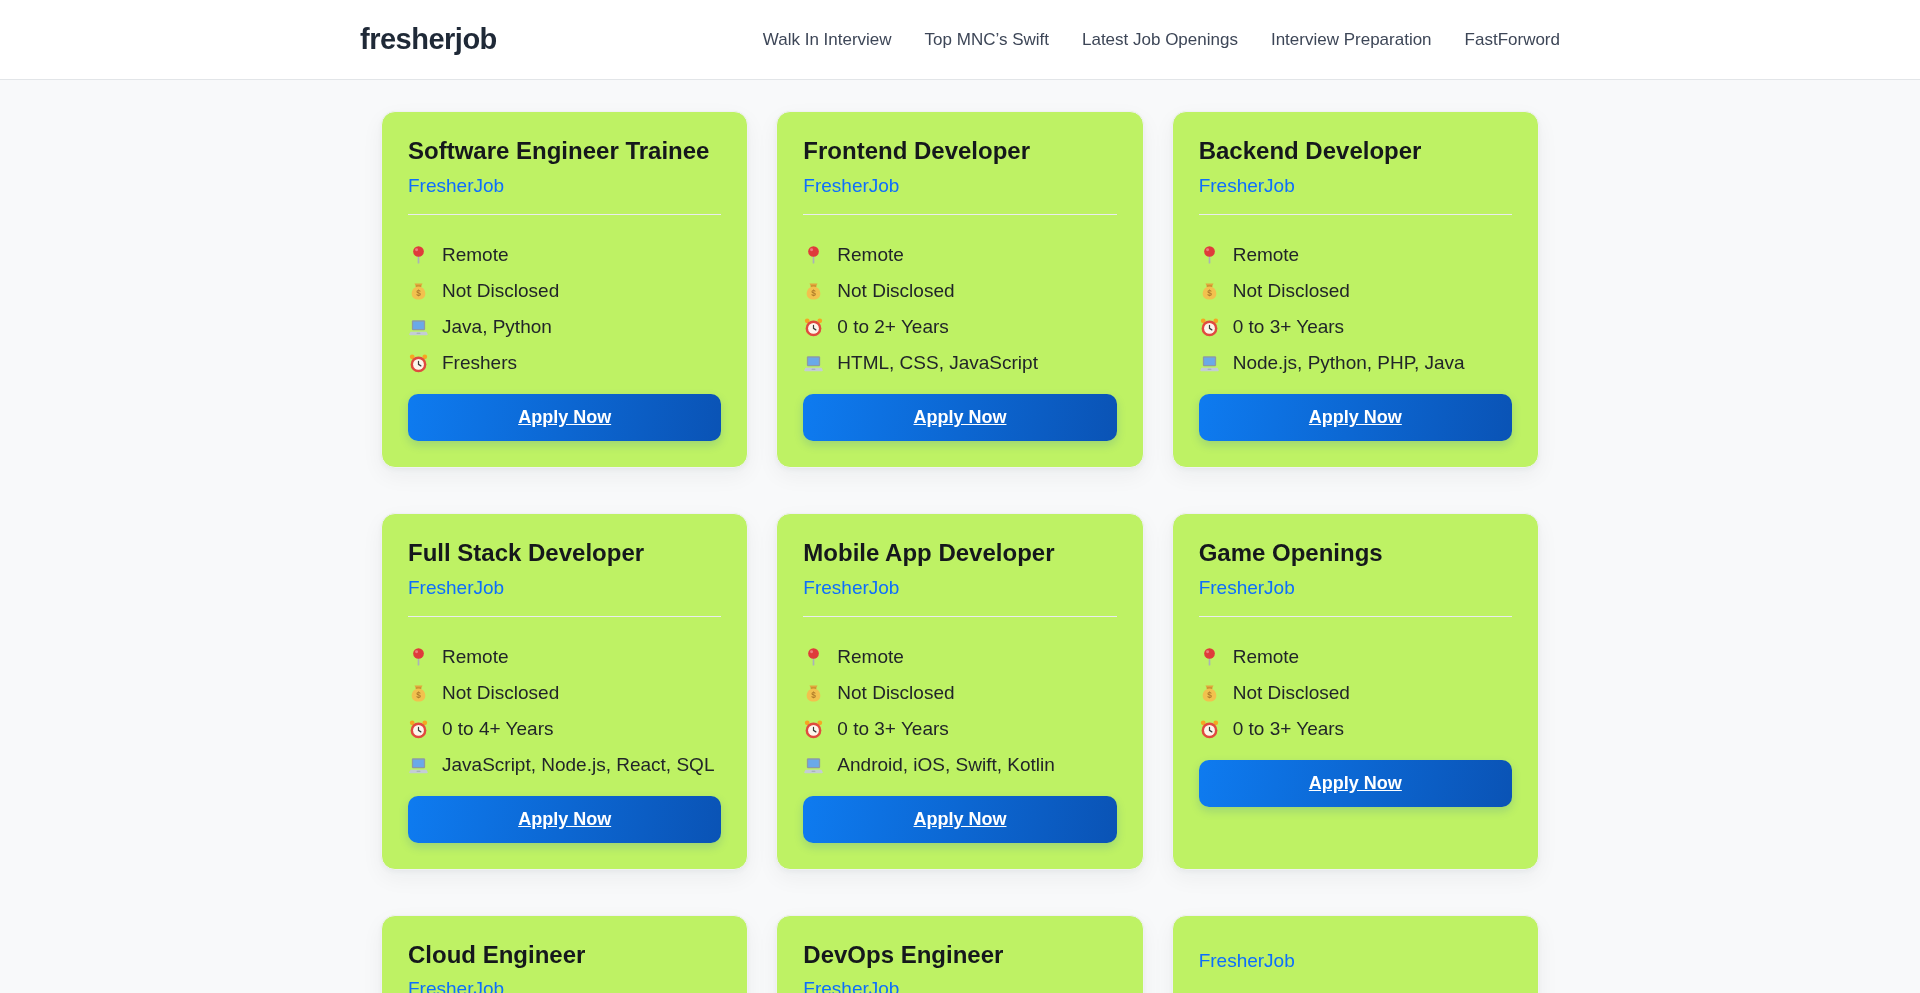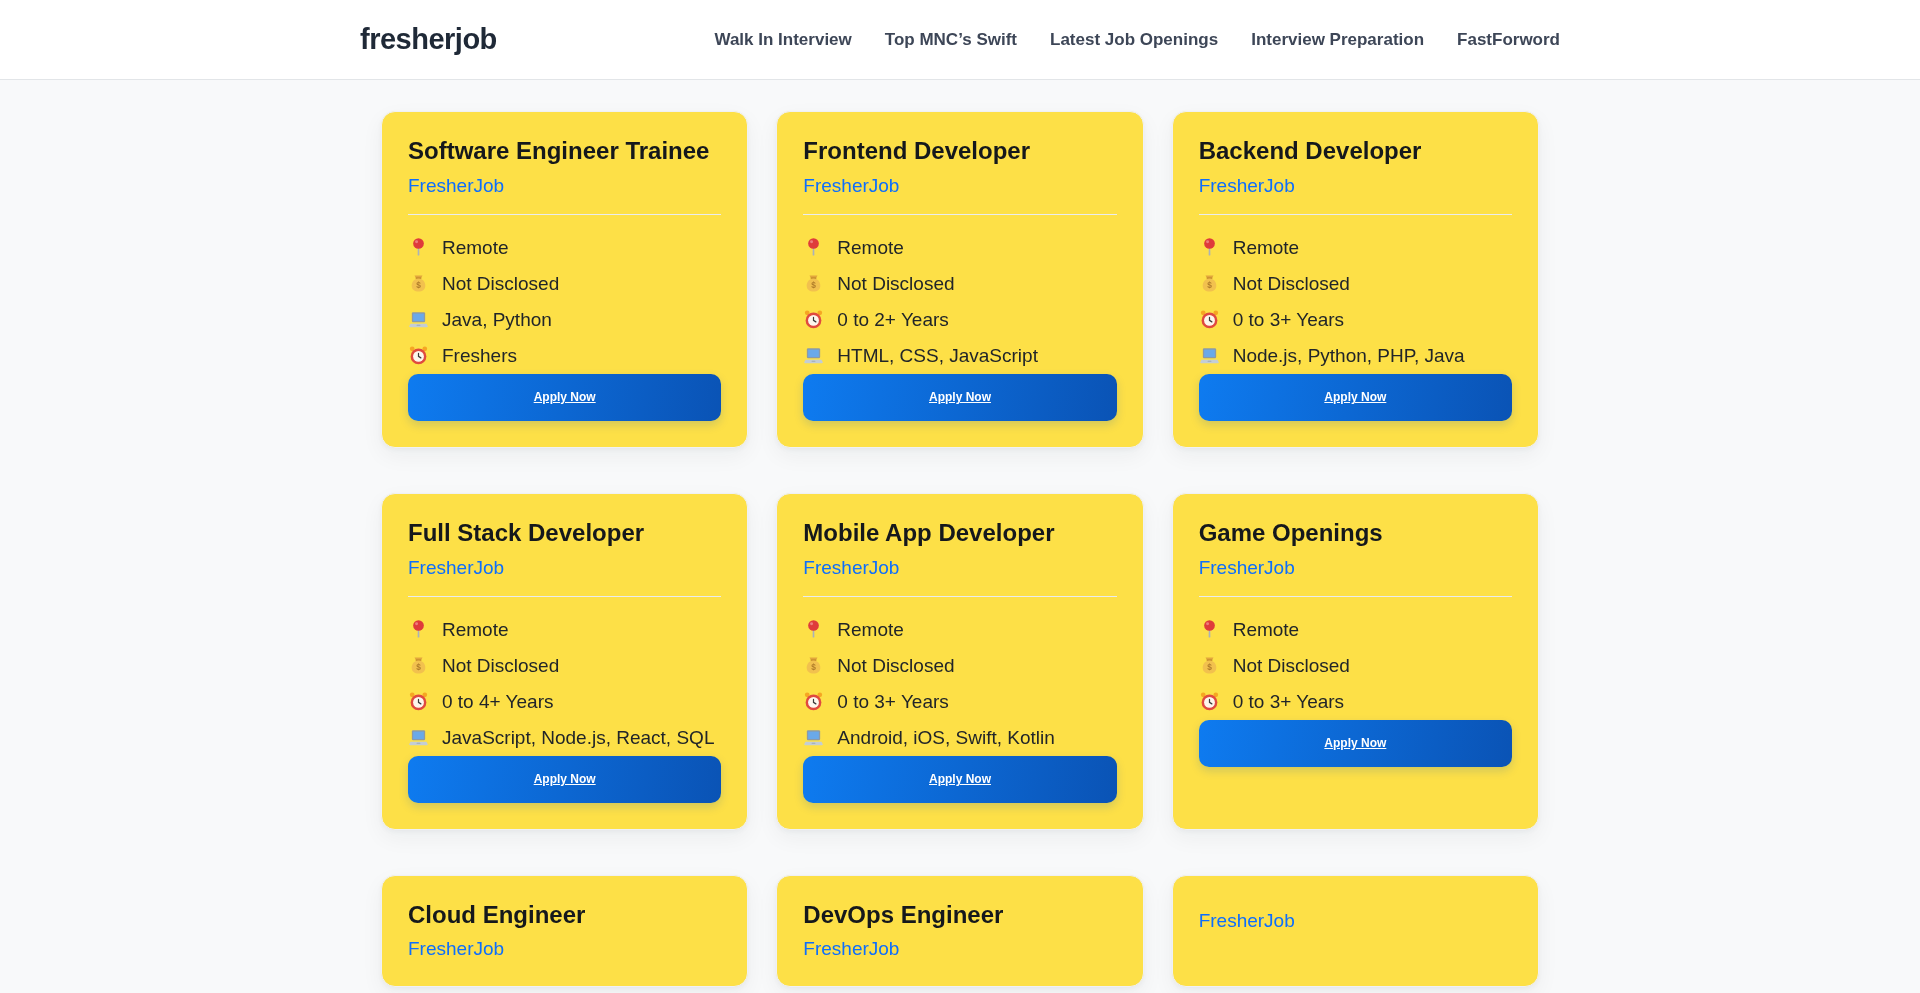--- a/index.html
+++ b/index.html
@@ -27,35 +27,35 @@
     font-size: 29px;
     font-weight: 800;
     color: #1f2937;
     letter-spacing: -0.5px;
     text-decoration: none;
     cursor: pointer;
   }
   .main-nav { display: flex; gap: 33px; }
   .main-nav a {
     font-size: 17px;
-    font-weight: 700;
+    font-weight: 400;
     color: #3d4657;
     text-decoration: none;
     cursor: pointer;
     white-space: nowrap;
   }
   .page { max-width: 1158px; margin: 31px auto 0; }
   .cards-grid {
     display: grid;
     grid-template-columns: repeat(3, 1fr);
     column-gap: 28px;
     row-gap: 45px;
   }
   .job-card {
-    background: #fde047;
+    background: #bef264;
     border: 1px solid #f0f1f3;
     border-radius: 14px;
     padding: 25px 26px 26px;
     box-shadow: 0 8px 22px rgba(23,32,49,.05), 0 2px 5px rgba(23,32,49,.04);
   }
   .job-title {
     margin: 0;
     font-size: 24px;
     font-weight: 700;
     color: #15181c;
@@ -66,37 +66,38 @@
     margin-top: 9px;
     font-size: 19px;
     color: #0d6efd;
     text-decoration: none;
     cursor: pointer;
   }
   .divider { border-top: 1px solid #e9ecef; margin: 17px 0 15px; }
   .details { list-style: none; margin: 0; padding: 0; }
   .detail-row {
     display: flex;
-    align-items: center;
+    align-items: flex-end;
     height: 36px;
     gap: 13px;
     font-size: 19px;
     color: #212529;
   }
   .detail-icon { width: 21px; height: 21px; display: inline-flex; flex: 0 0 21px; }
   .detail-icon svg { width: 21px; height: 21px; display: block; }
   .apply-btn {
     display: block;
     width: 100%;
+    margin-top: 20px;
     height: 47px;
     border: none;
     border-radius: 10px;
     background: linear-gradient(100deg, #0e7bf0 0%, #0a53b5 100%);
     color: #ffffff;
-    font-size: 12px;
+    font-size: 18px;
     font-weight: 700;
     text-decoration: underline;
     font-family: inherit;
     cursor: pointer;
     box-shadow: 0 4px 10px rgba(10,83,181,.18);
   }
 </style>
 </head>
 <body>
 

